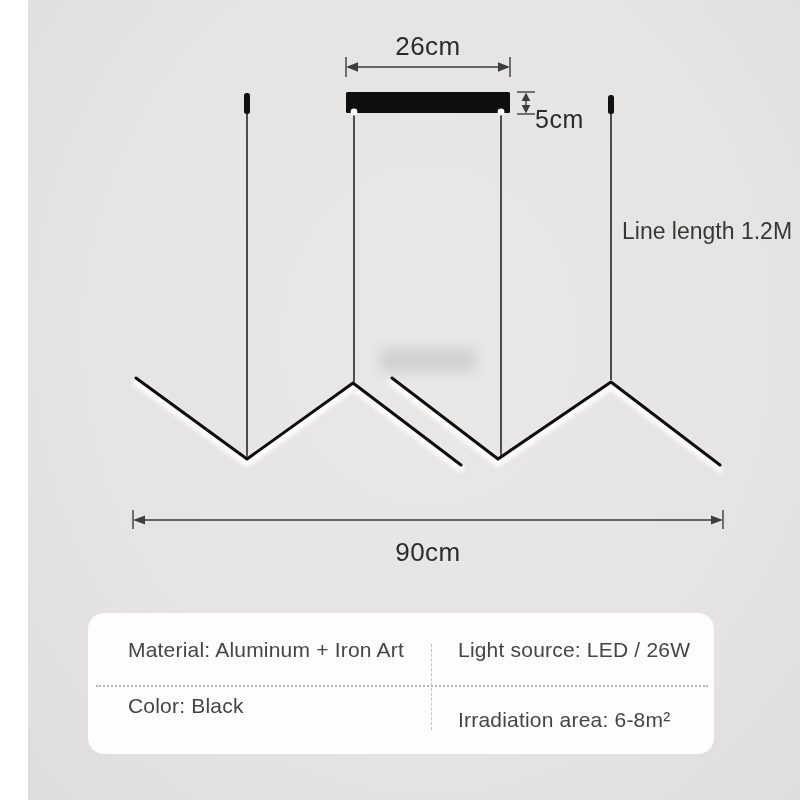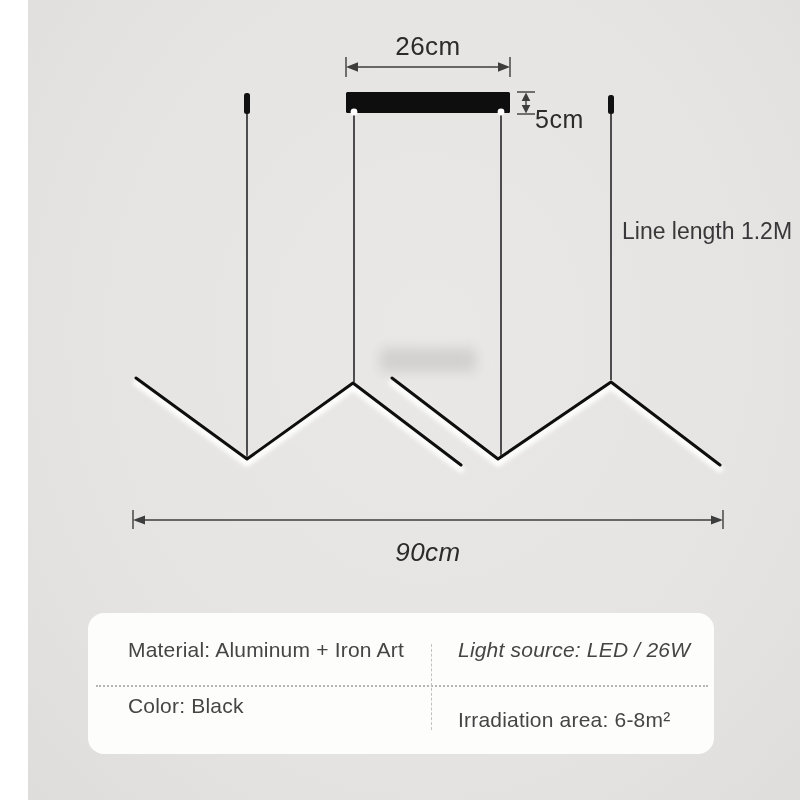--- a/index.html
+++ b/index.html
@@ -11,39 +11,39 @@
     position:relative;width:800px;height:800px;
     background:radial-gradient(ellipse at 50% 42%, #e9e8e6 0%, #e5e4e2 62%, #dedddb 100%);
     margin-left:28px;
   }
   svg{position:absolute;left:0;top:0;}
   .lbl{
     position:absolute;color:#2b2b2b;font-size:26px;letter-spacing:0.5px;
   }
   .lbl-26{left:330px;top:31px;width:140px;text-align:center;}
   .lbl-5{left:507px;top:105px;font-size:25px;}
-  .lbl-90{left:330px;top:537px;width:140px;text-align:center;font-style:italic;}
+  .lbl-90{left:330px;top:537px;width:140px;text-align:center;}
   .note{
     position:absolute;left:594px;top:216px;width:190px;
     color:#38383a;font-size:23px;line-height:30px;
   }
   .watermark{
     position:absolute;left:352px;top:348px;width:96px;height:24px;
     background:rgba(150,150,152,0.28);filter:blur(6px);border-radius:5px;
   }
   .spec-panel{
     position:absolute;left:60px;top:613px;width:626px;height:141px;
     background:#fdfdfc;border-radius:16px;
   }
   .cell{
     position:absolute;display:flex;align-items:center;
     color:#454545;font-size:21px;letter-spacing:0.2px;white-space:nowrap;
   }
   .c-tl{left:40px;top:0;height:73px;}
-  .c-tr{left:370px;top:0;height:73px;font-style:italic;}
+  .c-tr{left:370px;top:0;height:73px;}
   .c-bl{left:40px;top:59px;height:68px;}
   .c-br{left:370px;top:73px;height:68px;}
   .hdiv{
     position:absolute;left:8px;right:6px;top:72px;height:0;
     border-top:2px dotted #a9a9a9;opacity:.85;
   }
   .vdiv{
     position:absolute;left:343px;top:31px;bottom:24px;width:0;
     border-left:1px dashed #c2c2c2;
   }

